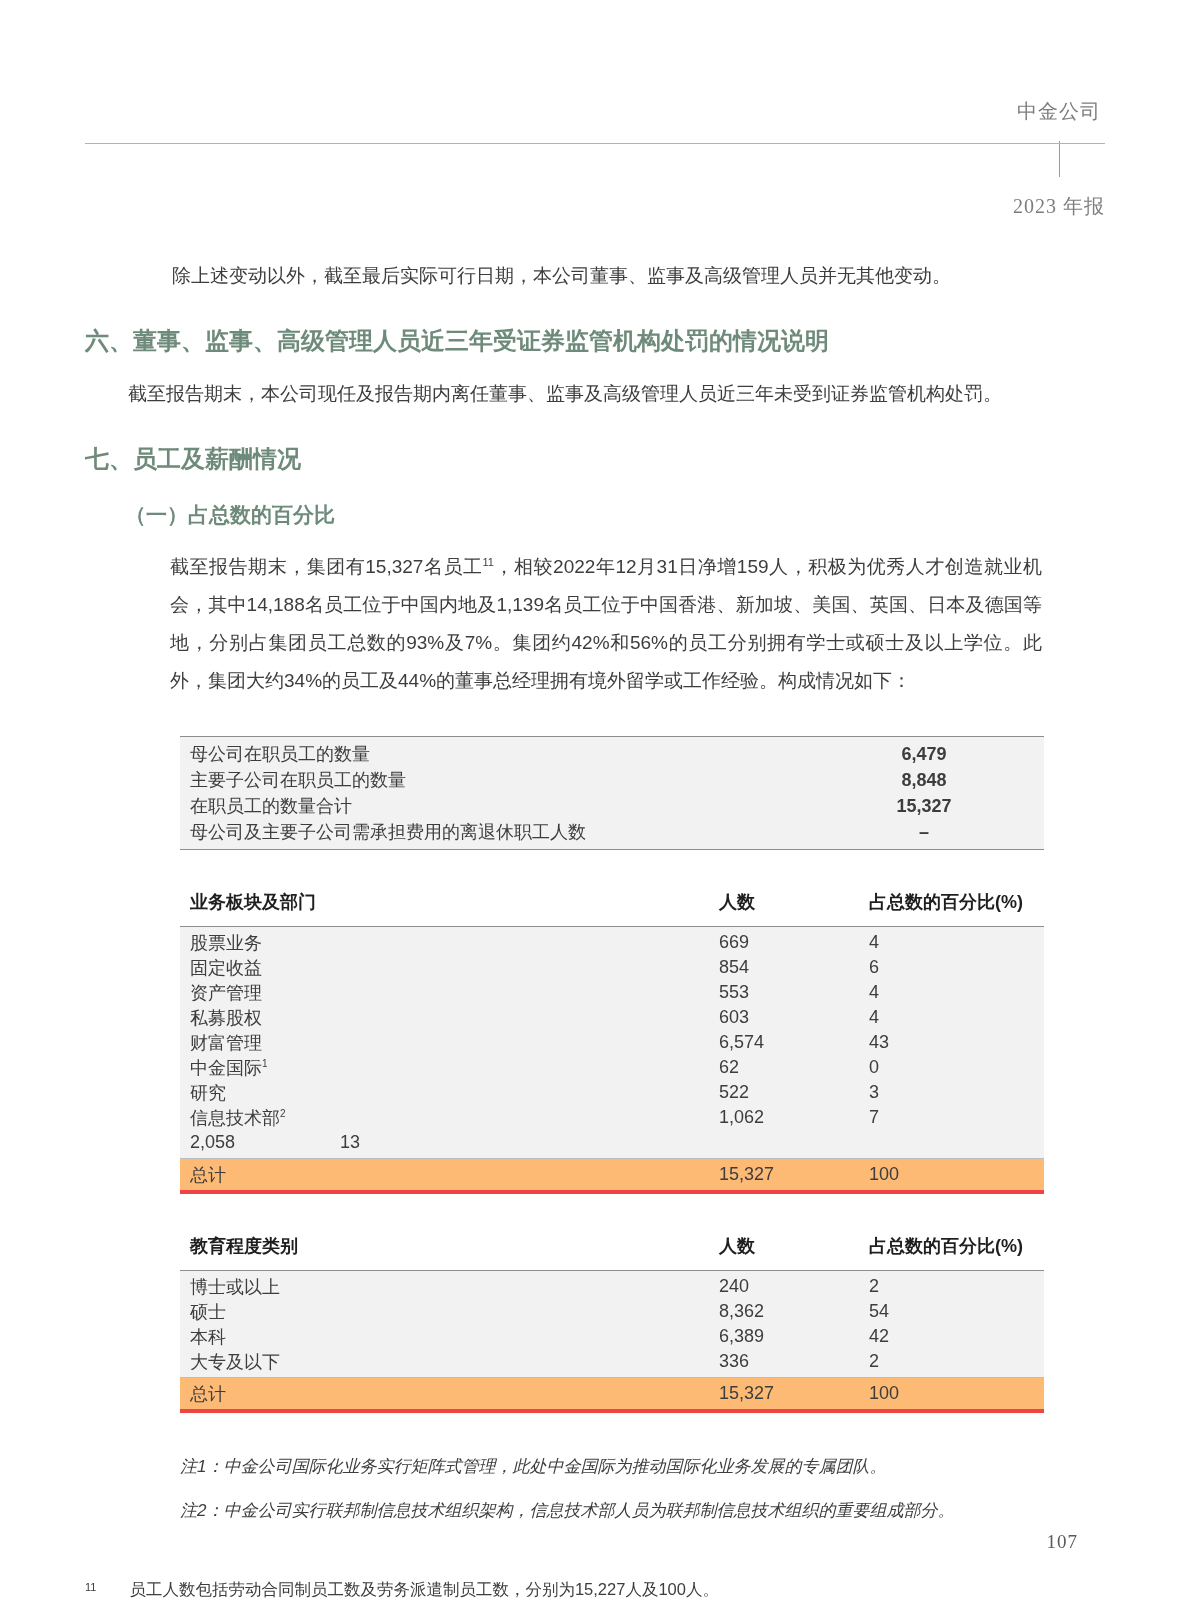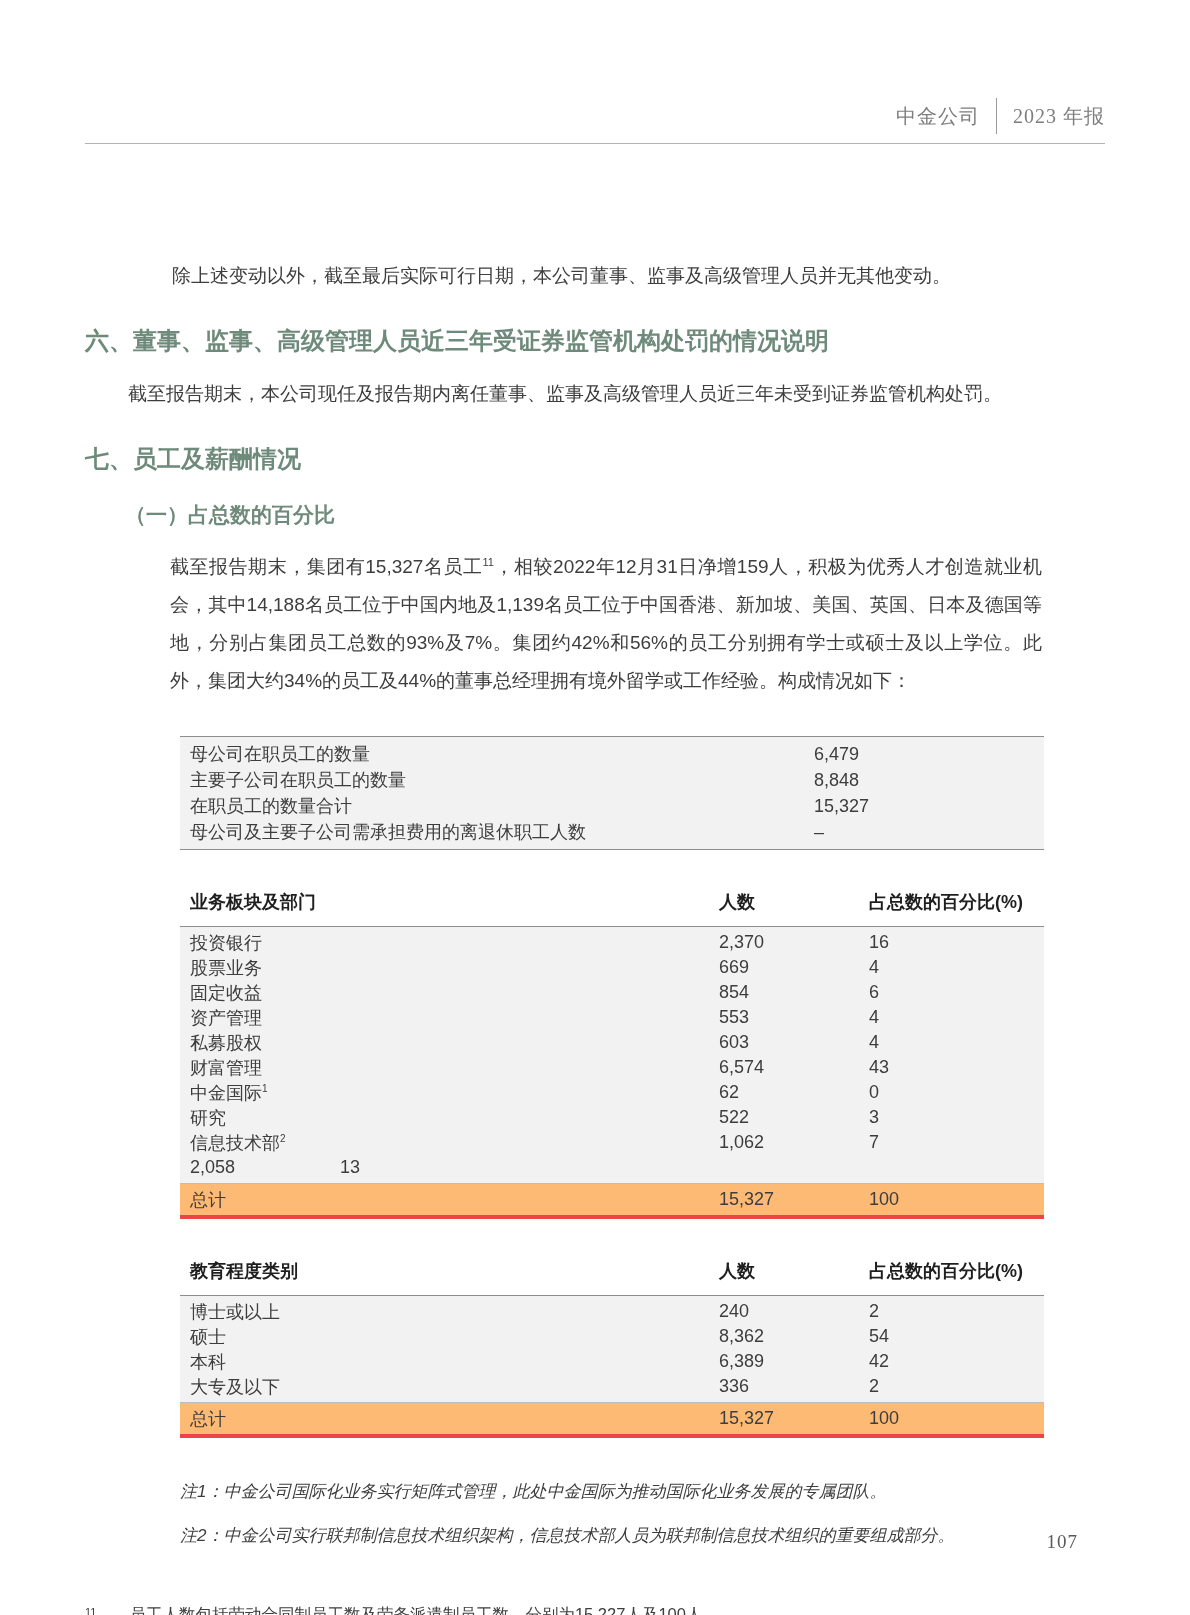--- a/index.html
+++ b/index.html
@@ -10,21 +10,21 @@
     background:#ffffff;
     font-family:"Liberation Sans", sans-serif;
     color:#3d3d3d;
     overflow:hidden;
   }
   
   .masthead {
     position:absolute; top:98px; right:85px;
     display:flex; align-items:center; gap:16px;
     font-family:"Liberation Serif", serif;
-    font-size:20px; color:#7d7d7d; letter-spacing:1px;
+    font-size:20px; color:#7d7d7d; letter-spacing:1px;flex-direction:column;
   }
   .masthead .vdiv { width:1px; height:36px; background:#9a9a9a; }
   .header-rule {
     position:absolute; top:143px; left:85px; right:85px;
     height:1px; background:#b3b3b3;
   }
   
   .content { position:absolute; top:143px; left:85px; right:85px; }
   .p-cont {
     margin:118px 0 0 87px;
@@ -56,21 +56,21 @@
   .tbl sup { font-size:10px; }
 
   .tbl-headcount {
     margin-top:36px;
     background:#f2f2f2;
     border-top:1px solid #8e8e8e;
     border-bottom:1px solid #8e8e8e;
     padding:4px 0;
   }
   .tbl-headcount .row { height:26px; }
-  .tbl-headcount .val { width:220px; text-align:left; }
+  .tbl-headcount .val { width:220px; text-align:center;font-weight:bold; }
 
   .tbl-std { margin-top:16px; }
   .tbl-std .thead {
     display:flex; align-items:flex-end;
     padding:24px 10px 12px 10px;
     font-weight:bold; color:#1f1f1f;
   }
   .tbl-std .tbody {
     background:#f2f2f2;
     border-top:1px solid #8e8e8e;
@@ -149,25 +149,20 @@
     </div>
 
     <div class="tbl tbl-std">
       <div class="thead">
         <span class="label">业务板块及部门</span>
         <span class="col-count">人数</span>
         <span class="col-pct">占总数的百分比(%)</span>
       </div>
       <div class="tbody">
         <div class="row">
-          <span class="label"><span>投资银行</span><sup></sup></span>
-          <span class="col-count">2,370</span>
-          <span class="col-pct">16</span>
-        </div>
-        <div class="row">
           <span class="label"><span>股票业务</span><sup></sup></span>
           <span class="col-count">669</span>
           <span class="col-pct">4</span>
         </div>
         <div class="row">
           <span class="label"><span>固定收益</span><sup></sup></span>
           <span class="col-count">854</span>
           <span class="col-pct">6</span>
         </div>
         <div class="row">

